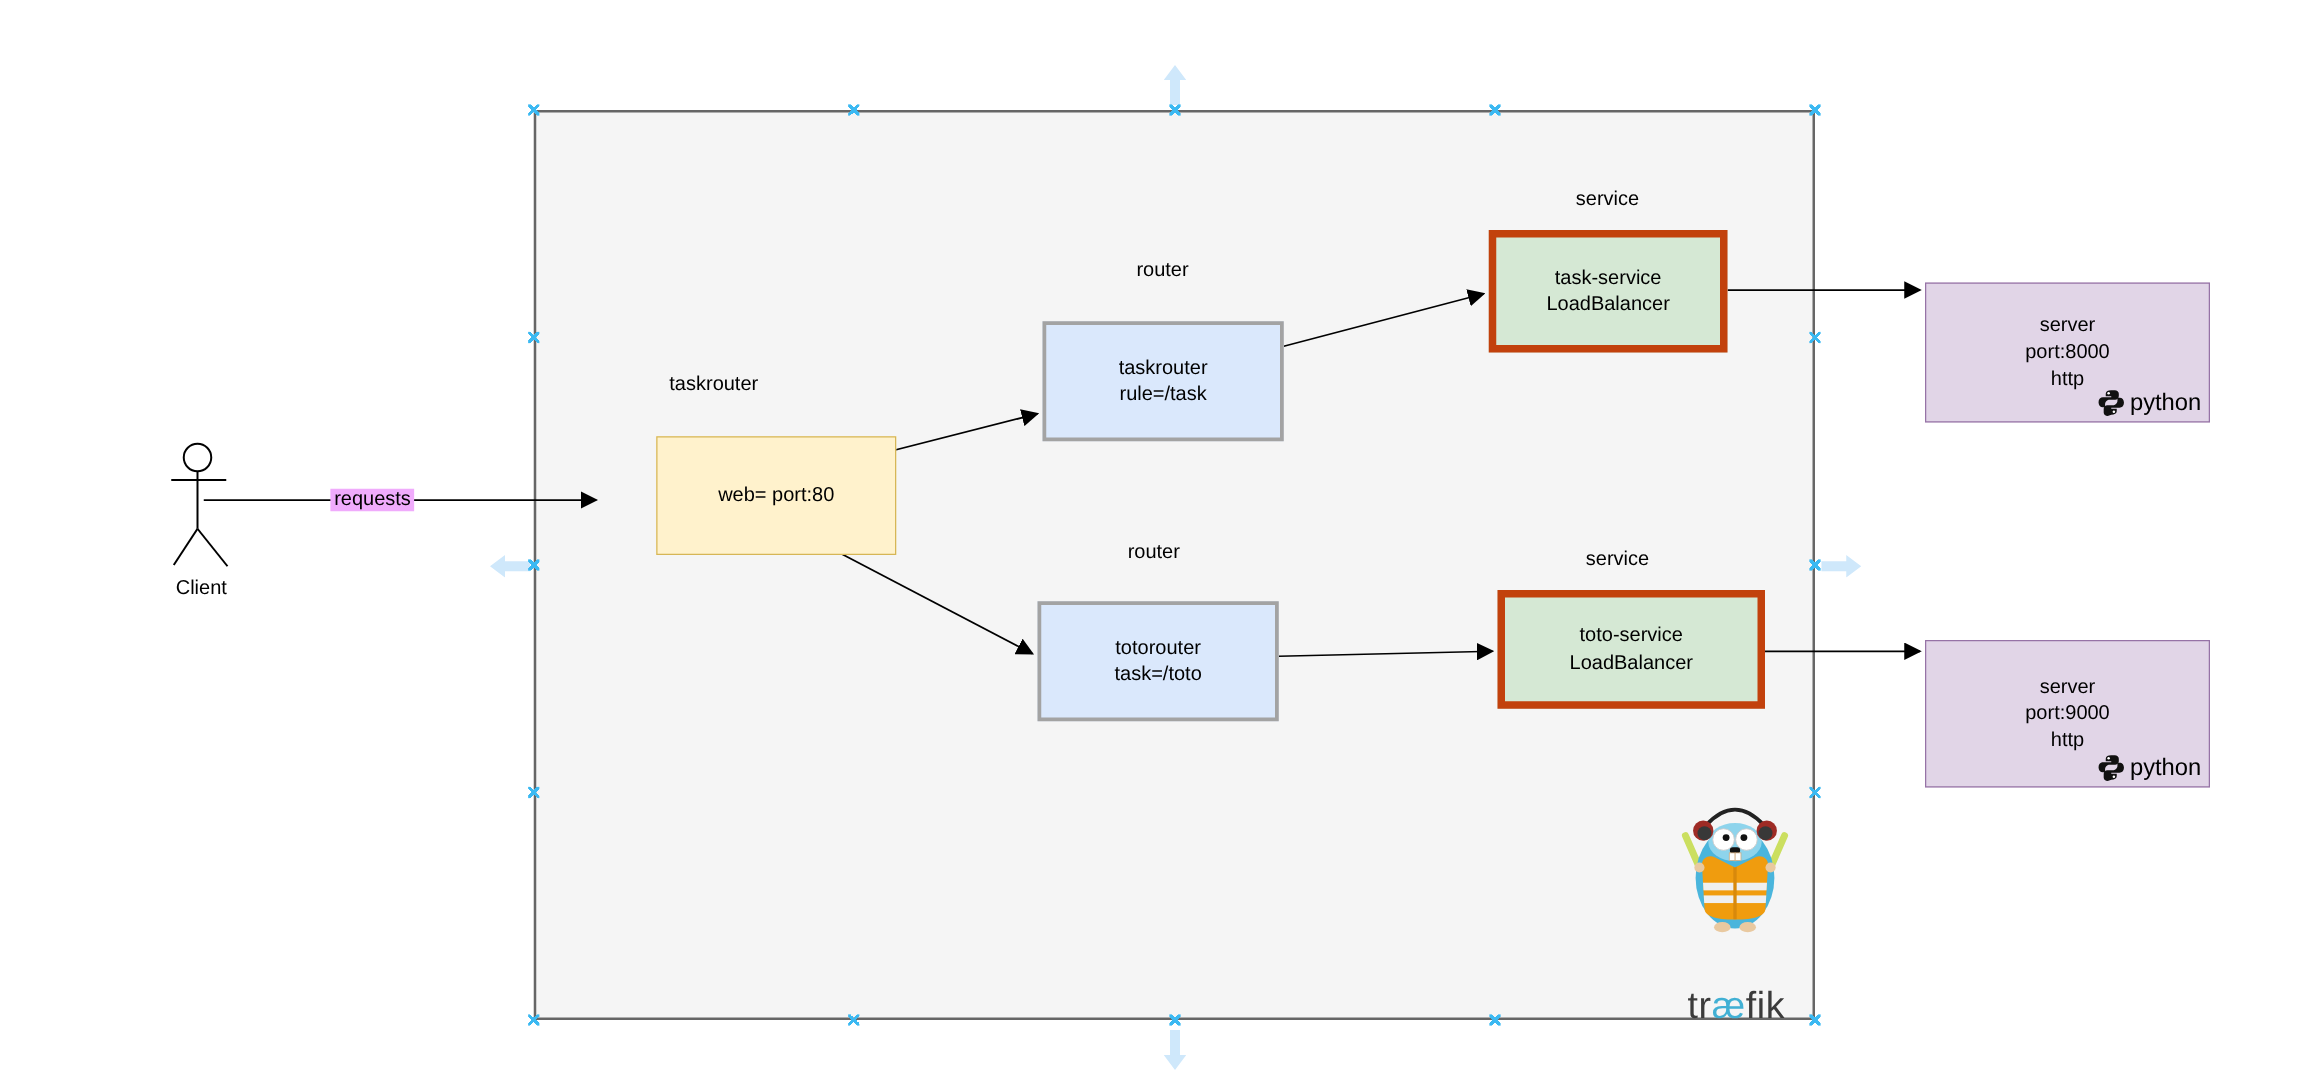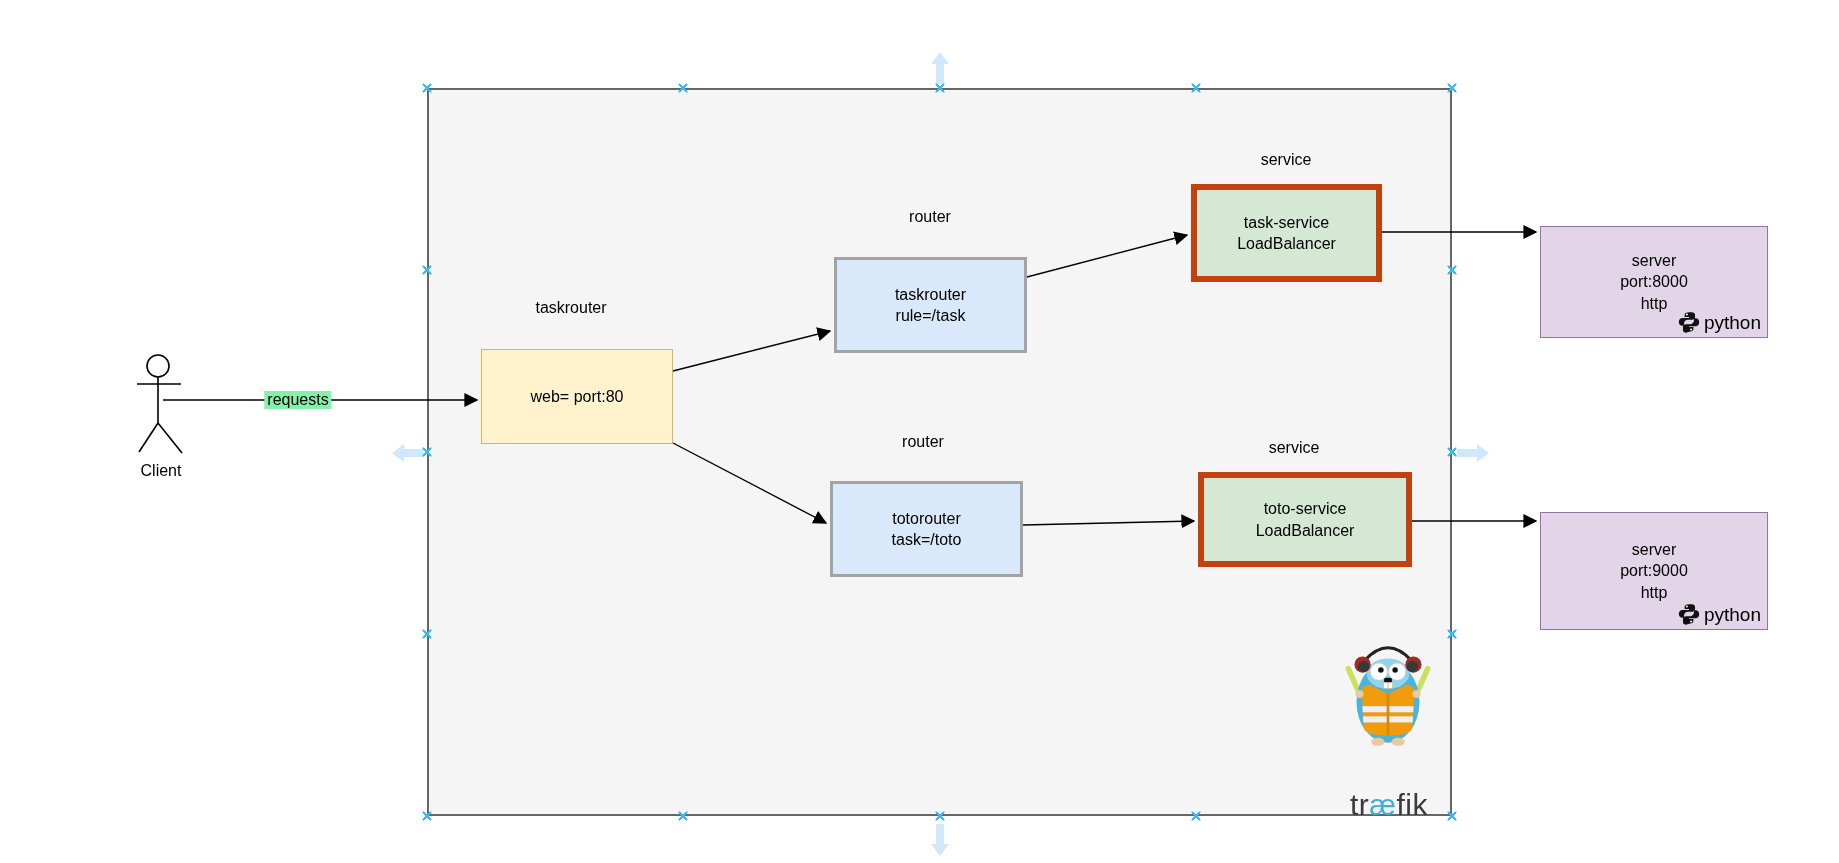--- a/index.html
+++ b/index.html
@@ -11,29 +11,29 @@
   .container{
     position:absolute;left:427px;top:88px;width:1025px;height:728px;
     background:#f5f5f5;border:2px solid #666666;box-sizing:border-box;z-index:0;
   }
   svg.edges{position:absolute;left:0;top:0;z-index:1;}
   .node{
     position:absolute;display:flex;align-items:center;justify-content:center;
     text-align:center;font-size:16px;line-height:1.32;box-sizing:border-box;z-index:2;
   }
   .node .txt{white-space:pre-line;}
-  .yellow{background:#fff2cc;border:1px solid #d6b656;}
+  .yellow{background:#fff2cc;border:1px solid #d6b656;margin-left:44px;}
   .blue  {background:#dae8fc;border:3px solid #a3a3a3;}
   .green {background:#d5e8d4;border:6px solid #c2410c;}
   .purple{background:#e1d5e7;border:1px solid #9673a6;margin-top:48px;}
   .lbl{
     position:absolute;transform:translate(-50%,-50%);
     font-size:16px;white-space:nowrap;z-index:2;text-align:center;
   }
-  .edge-label{background:#86efac;padding:0 3px;}
+  .edge-label{background:#f0abfc;padding:0 3px;}
   .xmark{
     position:absolute;width:9px;height:9px;transform:translate(-50%,-50%);z-index:4;
     background:
       linear-gradient(45deg,  transparent 40%, #3bb9f2 40%, #3bb9f2 60%, transparent 60%),
       linear-gradient(-45deg, transparent 40%, #3bb9f2 40%, #3bb9f2 60%, transparent 60%);
   }
   .dir-arrow{position:absolute;z-index:3;}
   .badge{
     position:absolute;right:6px;bottom:4px;display:flex;align-items:center;gap:4px;
     font-size:19px;line-height:1;z-index:3;

